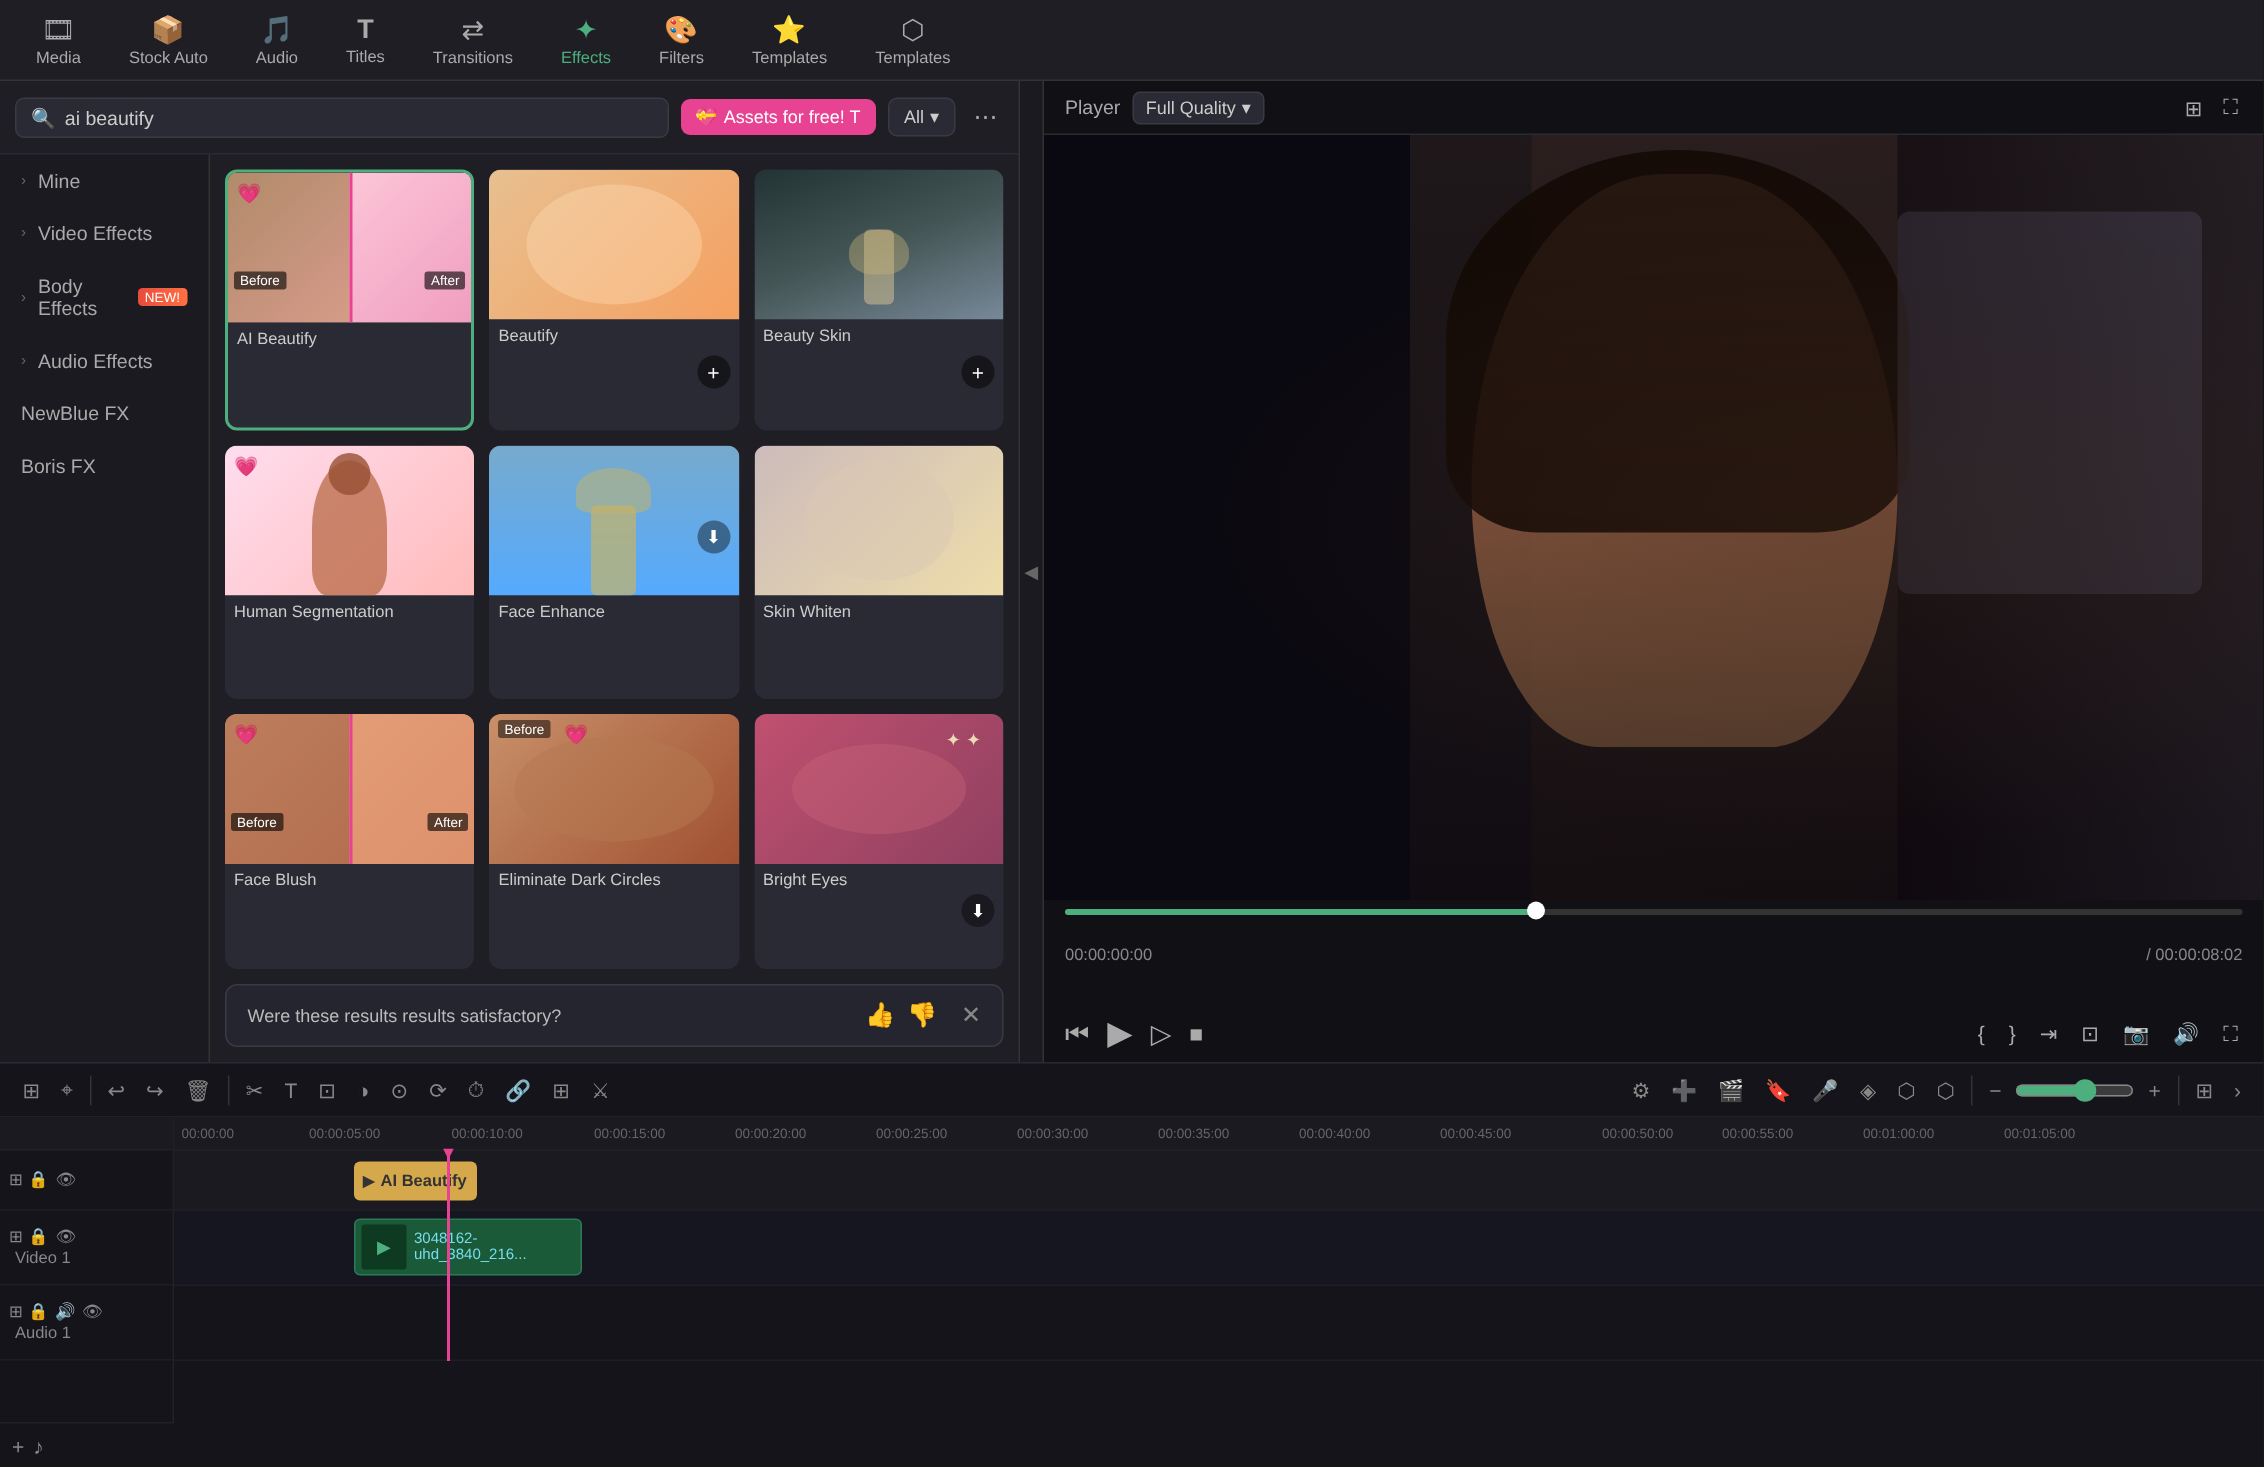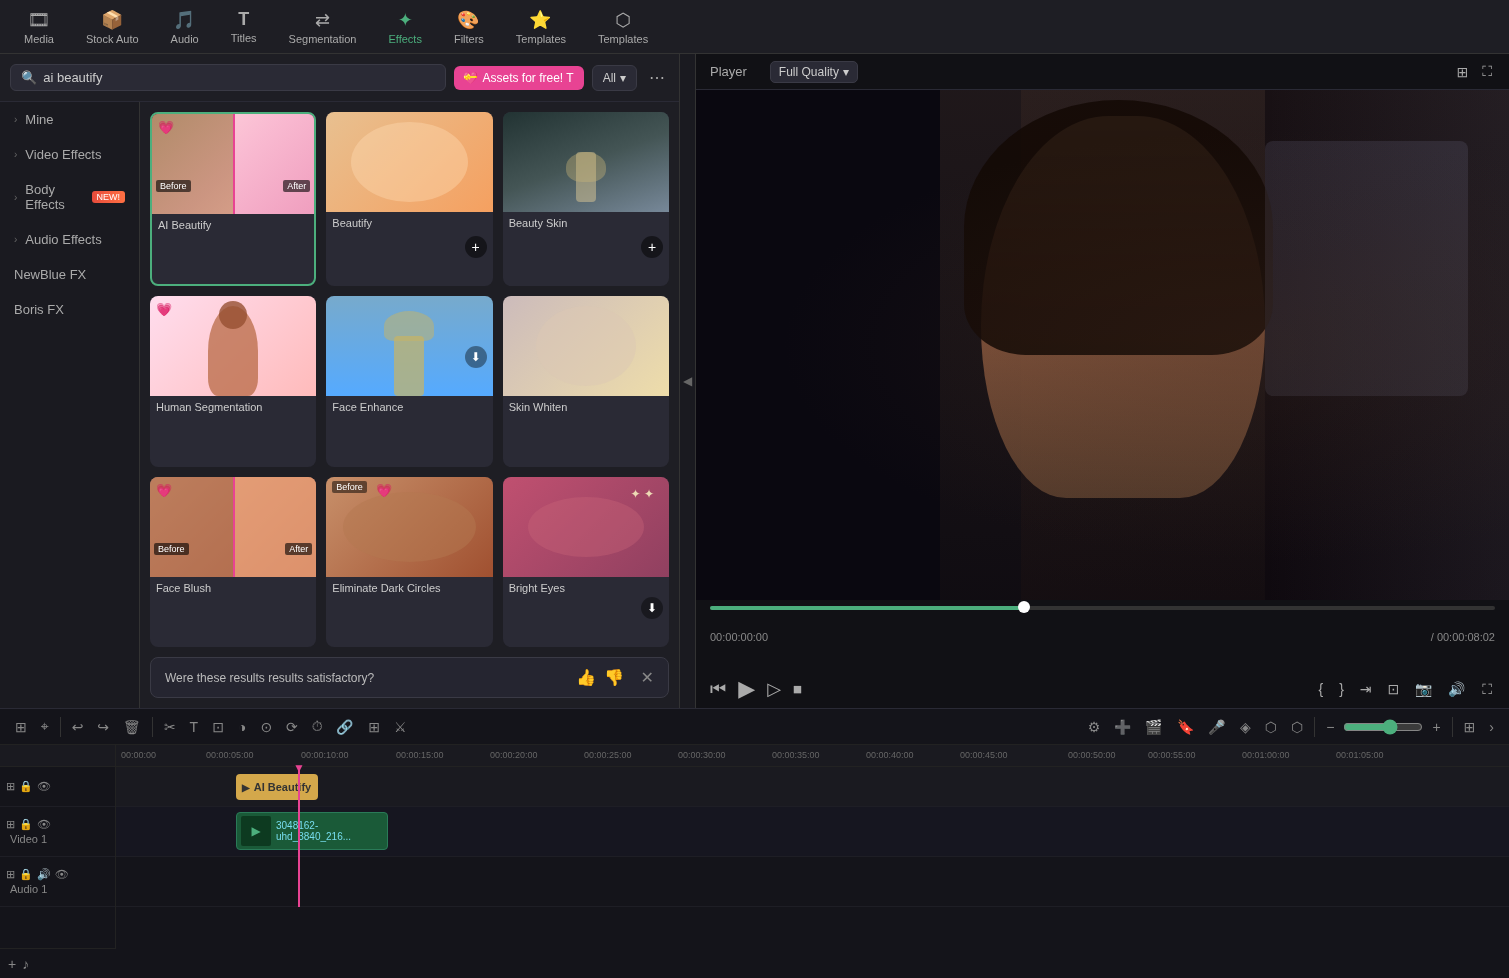--- a/index.html
+++ b/index.html
@@ -59,21 +59,21 @@
     .feedback-bar .text { flex: 1; font-size: 12px; color: #bbb; }
     .feedback-bar .thumb { cursor: pointer; color: #888; font-size: 16px; }
     .feedback-bar .close-btn { cursor: pointer; color: #888; font-size: 16px; margin-left: 8px; }
 
     
     .panel-split { display: flex; flex: 1; overflow: hidden; }
 
     
     .player-area { flex: 1; display: flex; flex-direction: column; background: #111115; }
     .player-header { display: flex; align-items: center; justify-content: space-between; padding: 6px 14px; border-bottom: 1px solid #2a2a35; }
-    .player-header-left { display: flex; align-items: center; gap: 23px; color: #aaa; font-size: 13px; }
+    .player-header-left { display: flex; align-items: center; gap: 8px; color: #aaa; font-size: 13px; }
     .quality-select { background: #2a2a35; border: 1px solid #3a3a45; border-radius: 5px; color: #ccc; padding: 3px 8px; font-size: 12px; cursor: pointer; display: flex; align-items: center; gap: 4px; }
     .player-header-right { display: flex; gap: 8px; }
     .player-video { flex: 1; background: #0a0a0e; display: flex; align-items: center; justify-content: center; position: relative; overflow: hidden; }
     
     .video-scene { width: 100%; height: 100%; background: linear-gradient(160deg, #1a1215 0%, #0d0d12 40%, #1a1a22 100%); position: relative; overflow: hidden; }
     .video-scene::after { content: ''; position: absolute; inset: 0; background: radial-gradient(ellipse at 70% 50%, rgba(60,40,30,0.3) 0%, transparent 60%); }
 
     
     .player-timeline { padding: 0 14px; }
     .progress-bar { height: 4px; background: #333; border-radius: 2px; position: relative; cursor: pointer; }
@@ -111,21 +111,21 @@
   <div class="nav-item">
     <span class="nav-icon">🎵</span>
     <span class="nav-label">Audio</span>
   </div>
   <div class="nav-item">
     <span class="nav-icon" style="font-size:18px;font-weight:bold;">T</span>
     <span class="nav-label">Titles</span>
   </div>
   <div class="nav-item">
     <span class="nav-icon">⇄</span>
-    <span class="nav-label">Segmentation</span>
+    <span class="nav-label">Transitions</span>
   </div>
   <div class="nav-item active">
     <span class="nav-icon" style="color:#4caf7d;">✦</span>
     <span class="nav-label" style="color:#4caf7d;">Effects</span>
   </div>
   <div class="nav-item">
     <span class="nav-icon">🎨</span>
     <span class="nav-label">Filters</span>
   </div>
   <div class="nav-item">

